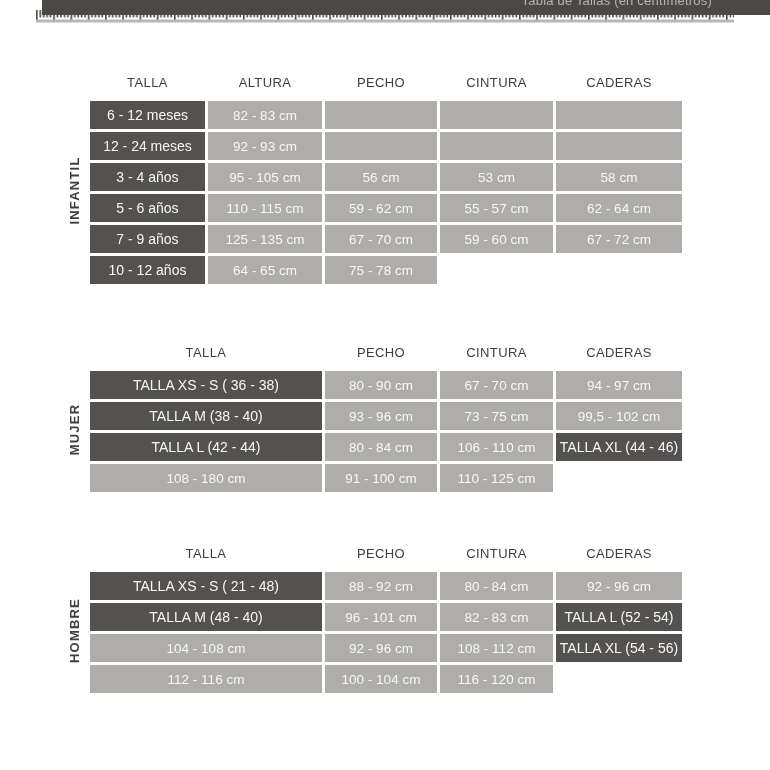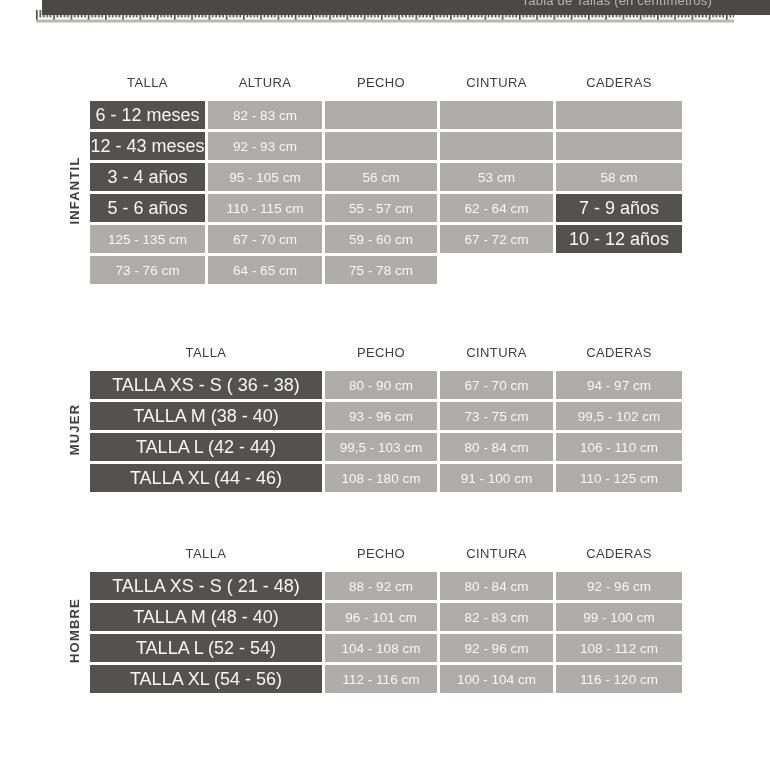--- a/index.html
+++ b/index.html
@@ -29,21 +29,21 @@
   .hdr-grid{margin-bottom:12px;text-align:center;}
   .hdr{
     height:14px;display:flex;align-items:center;justify-content:center;
     font-size:13px;color:var(--hdr-text);letter-spacing:.4px;
   }
   .cell{
     height:28px;display:flex;align-items:center;justify-content:center;
     font-size:13.5px;color:var(--cell-text);background:var(--data-cell);
     white-space:nowrap;
   }
-  .cell.label{background:var(--label-cell);font-size:18px;}
+  .cell.label{background:var(--label-cell);font-size:14px;}
   .vlabel{
     position:absolute;left:-86px;width:140px;text-align:center;
     font-weight:bold;font-size:13px;letter-spacing:1.2px;color:var(--hdr-text);
     transform:rotate(-90deg);
   }
   .footnote{
     position:absolute;right:10px;top:752px;font-size:12.5px;color:#14532d;margin-top:31px;
   }
 </style>
 </head>
@@ -78,45 +78,45 @@
       <div class="hdr">CINTURA</div>
       <div class="hdr">CADERAS</div>
     </div>
     <div class="row-grid grid-5">
       <div class="cell label">6 - 12 meses</div>
       <div class="cell">82 - 83 cm</div>
       <div class="cell"></div>
       <div class="cell"></div>
       <div class="cell"></div>
 
-      <div class="cell label">12 - 43 meses</div>
+      <div class="cell label">12 - 24 meses</div>
       <div class="cell">92 - 93 cm</div>
       <div class="cell"></div>
       <div class="cell"></div>
       <div class="cell"></div>
 
       <div class="cell label">3 - 4 años</div>
       <div class="cell">95 - 105 cm</div>
       <div class="cell">56 cm</div>
       <div class="cell">53 cm</div>
       <div class="cell">58 cm</div>
 
       <div class="cell label">5 - 6 años</div>
       <div class="cell">110 - 115 cm</div>
+      <div class="cell">59 - 62 cm</div>
       <div class="cell">55 - 57 cm</div>
       <div class="cell">62 - 64 cm</div>
 
       <div class="cell label">7 - 9 años</div>
       <div class="cell">125 - 135 cm</div>
       <div class="cell">67 - 70 cm</div>
       <div class="cell">59 - 60 cm</div>
       <div class="cell">67 - 72 cm</div>
 
       <div class="cell label">10 - 12 años</div>
-      <div class="cell">73 - 76 cm</div>
       <div class="cell">64 - 65 cm</div>
       <div class="cell">75 - 78 cm</div>
     </div>
   </section>
 
   <section class="size-section" style="top:345px">
     <div class="vlabel" style="top:77px">MUJER</div>
     <div class="hdr-grid grid-4">
       <div class="hdr">TALLA</div>
       <div class="hdr">PECHO</div>
@@ -128,21 +128,20 @@
       <div class="cell">80 - 90 cm</div>
       <div class="cell">67 - 70 cm</div>
       <div class="cell">94 - 97 cm</div>
 
       <div class="cell label">TALLA M (38 - 40)</div>
       <div class="cell">93 - 96 cm</div>
       <div class="cell">73 - 75 cm</div>
       <div class="cell">99,5 - 102 cm</div>
 
       <div class="cell label">TALLA L (42 - 44)</div>
-      <div class="cell">99,5 - 103 cm</div>
       <div class="cell">80 - 84 cm</div>
       <div class="cell">106 - 110 cm</div>
 
       <div class="cell label">TALLA XL (44 - 46)</div>
       <div class="cell">108 - 180 cm</div>
       <div class="cell">91 - 100 cm</div>
       <div class="cell">110 - 125 cm</div>
     </div>
   </section>
 
@@ -156,21 +155,20 @@
     </div>
     <div class="row-grid grid-4">
       <div class="cell label">TALLA XS - S ( 21 - 48)</div>
       <div class="cell">88 - 92 cm</div>
       <div class="cell">80 - 84 cm</div>
       <div class="cell">92 - 96 cm</div>
 
       <div class="cell label">TALLA M (48 - 40)</div>
       <div class="cell">96 - 101 cm</div>
       <div class="cell">82 - 83 cm</div>
-      <div class="cell">99 - 100 cm</div>
 
       <div class="cell label">TALLA L (52 - 54)</div>
       <div class="cell">104 - 108 cm</div>
       <div class="cell">92 - 96 cm</div>
       <div class="cell">108 - 112 cm</div>
 
       <div class="cell label">TALLA XL (54 - 56)</div>
       <div class="cell">112 - 116 cm</div>
       <div class="cell">100 - 104 cm</div>
       <div class="cell">116 - 120 cm</div>

